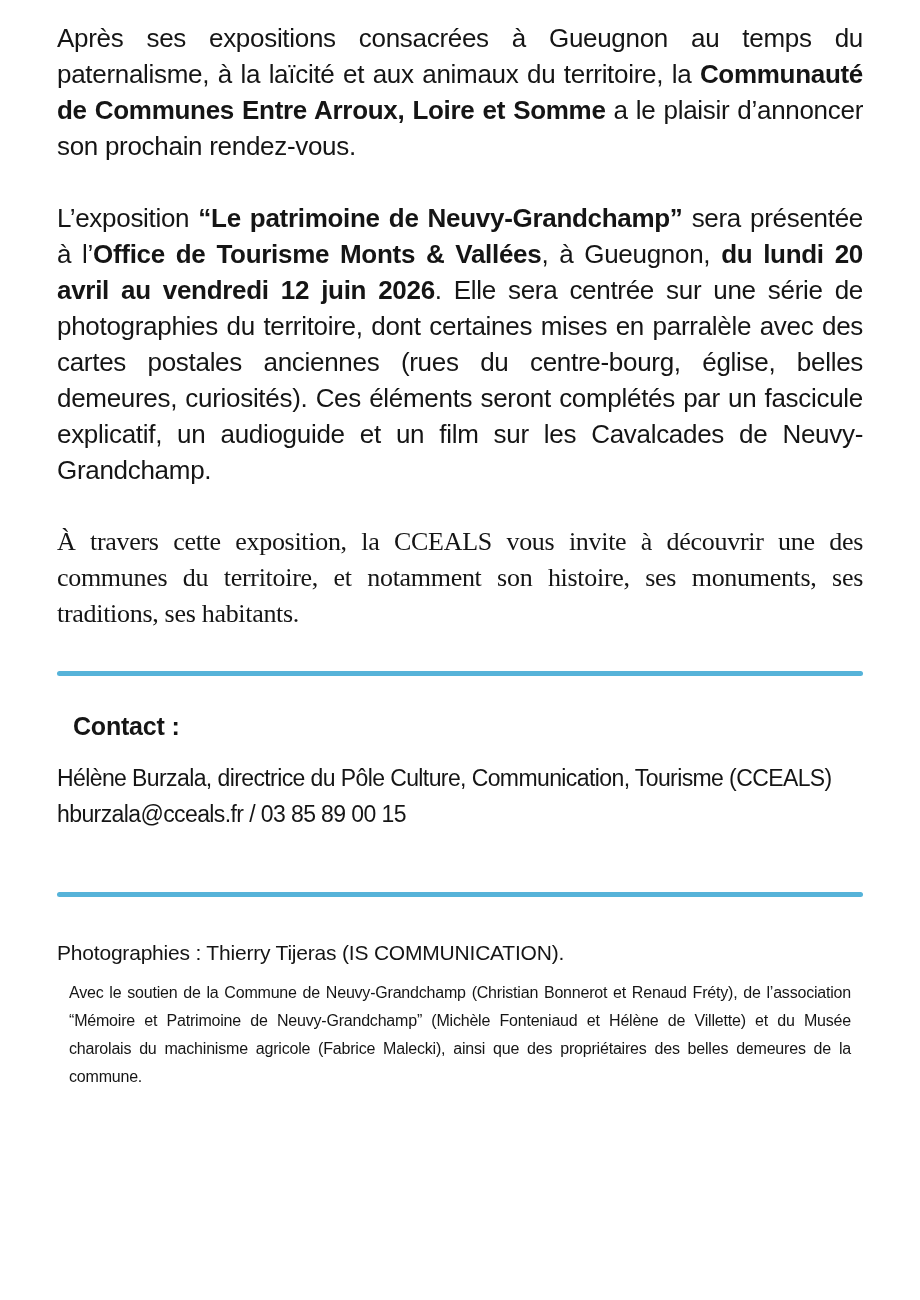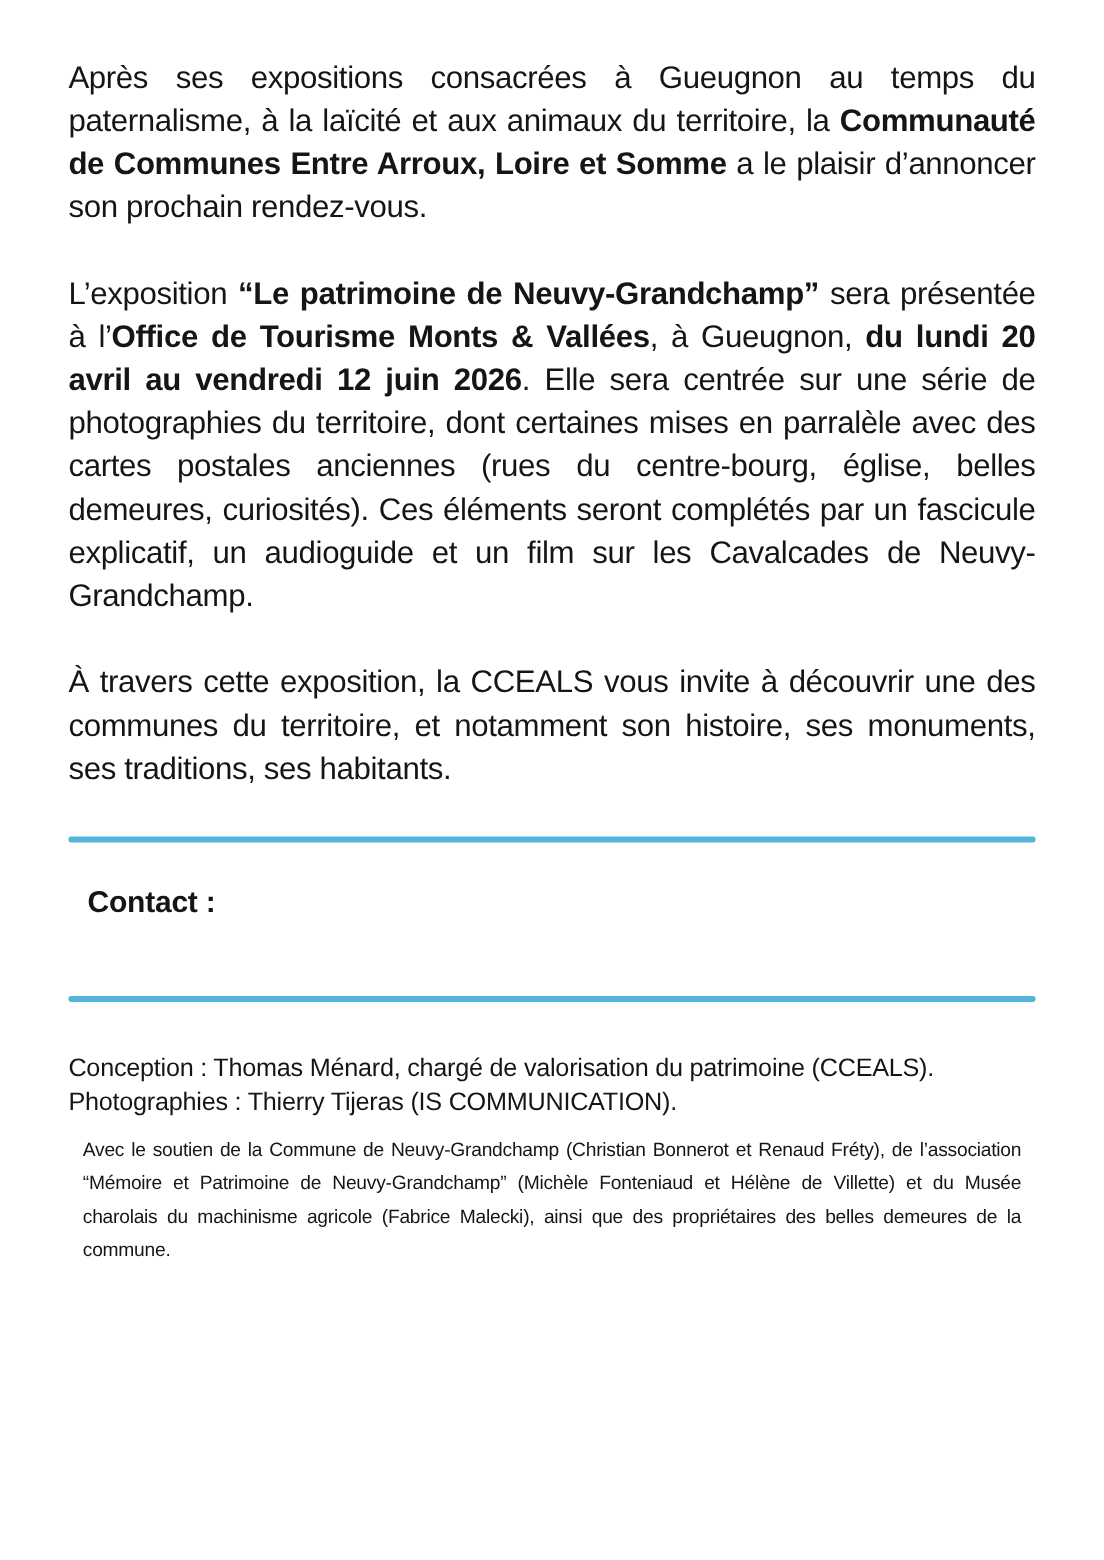--- a/index.html
+++ b/index.html
@@ -7,33 +7,33 @@
     padding: 0;
     background: #e8e8e8;
   }
   .page {
     position: relative;
     width: 920px;
     height: 1300px;
     margin: 0 auto;
     background: #ffffff;
     box-sizing: border-box;
-    padding: 46px 57px 0 57px;
+    padding: 20px 57px 0 57px;
     font-family: "Liberation Sans", sans-serif;
     color: #151515;
     overflow: hidden;
   }
   .body-par {
     margin: 0 0 36px 0;
     font-size: 26px;
     line-height: 36px;
     letter-spacing: -0.3px;
     text-align: justify;
   }
-  .body-par:last-of-type { margin-bottom: 0; }
+  .body-par:last-of-type { margin-bottom: 0; font-family: Liberation Serif, serif; }
   .b { font-weight: bold; }
   .divider {
     height: 5px;
     border-radius: 3px;
     background: #56b3d9;
   }
   .divider-1 { margin: 39px 0 32px 0; }
   .divider-2 { margin: 60px 0 42px 0; }
   .contact-heading {
     margin: 16px;
@@ -79,23 +79,24 @@
   <p class="body-par"><span>Après ses expositions consacrées à Gueugnon au temps du paternalisme, à la laïcité et aux animaux du territoire, la </span><span class="b">Communauté de Communes Entre Arroux, Loire et Somme</span><span> a le plaisir d’annoncer son prochain rendez-vous.</span></p>
 
   <p class="body-par"><span>L’exposition </span><span class="b">“Le patrimoine de Neuvy-Grandchamp”</span><span> sera présentée à l’</span><span class="b">Office de Tourisme Monts &amp; Vallées</span><span>, à Gueugnon, </span><span class="b">du lundi 20 avril au vendredi 12 juin 2026</span><span>. Elle sera centrée sur une série de photographies du territoire, dont certaines mises en parralèle avec des cartes postales anciennes (rues du centre-bourg, église, belles demeures, curiosités). Ces éléments seront complétés par un fascicule explicatif, un audioguide et un film sur les Cavalcades de Neuvy-Grandchamp.</span></p>
 
   <p class="body-par"><span>À travers cette exposition, la CCEALS vous invite à découvrir une des communes du territoire, et notamment son histoire, ses monuments, ses traditions, ses habitants.</span></p>
 
   <div class="divider divider-1" role="separator" style="background: rgb(86, 179, 217);"></div>
 
   <div class="contact">
     <p class="contact-heading">Contact :</p>
+    <p class="contact-line">Hélène Burzala, directrice du Pôle Culture, Communication, Tourisme (CCEALS)</p>
+    <p class="contact-line">hburzala@cceals.fr / 03 85 89 00 15</p>
   </div>
 
   <div class="divider divider-2" role="separator" style="background: rgb(86, 179, 217);"></div>
 
   <div class="credits">
-    <p class="credits-line">Conception : Thomas Ménard, chargé de valorisation du patrimoine (CCEALS).</p>
     <p class="credits-line">Photographies : Thierry Tijeras (IS COMMUNICATION).</p>
     <p class="credits-support">Avec le soutien de la Commune de Neuvy-Grandchamp (Christian Bonnerot et Renaud Fréty), de l’association “Mémoire et Patrimoine de Neuvy-Grandchamp” (Michèle Fonteniaud et Hélène de Villette) et du Musée charolais du machinisme agricole (Fabrice Malecki), ainsi que des propriétaires des belles demeures de la commune.</p>
   </div>
 
 </div>
 
 </body></html>

